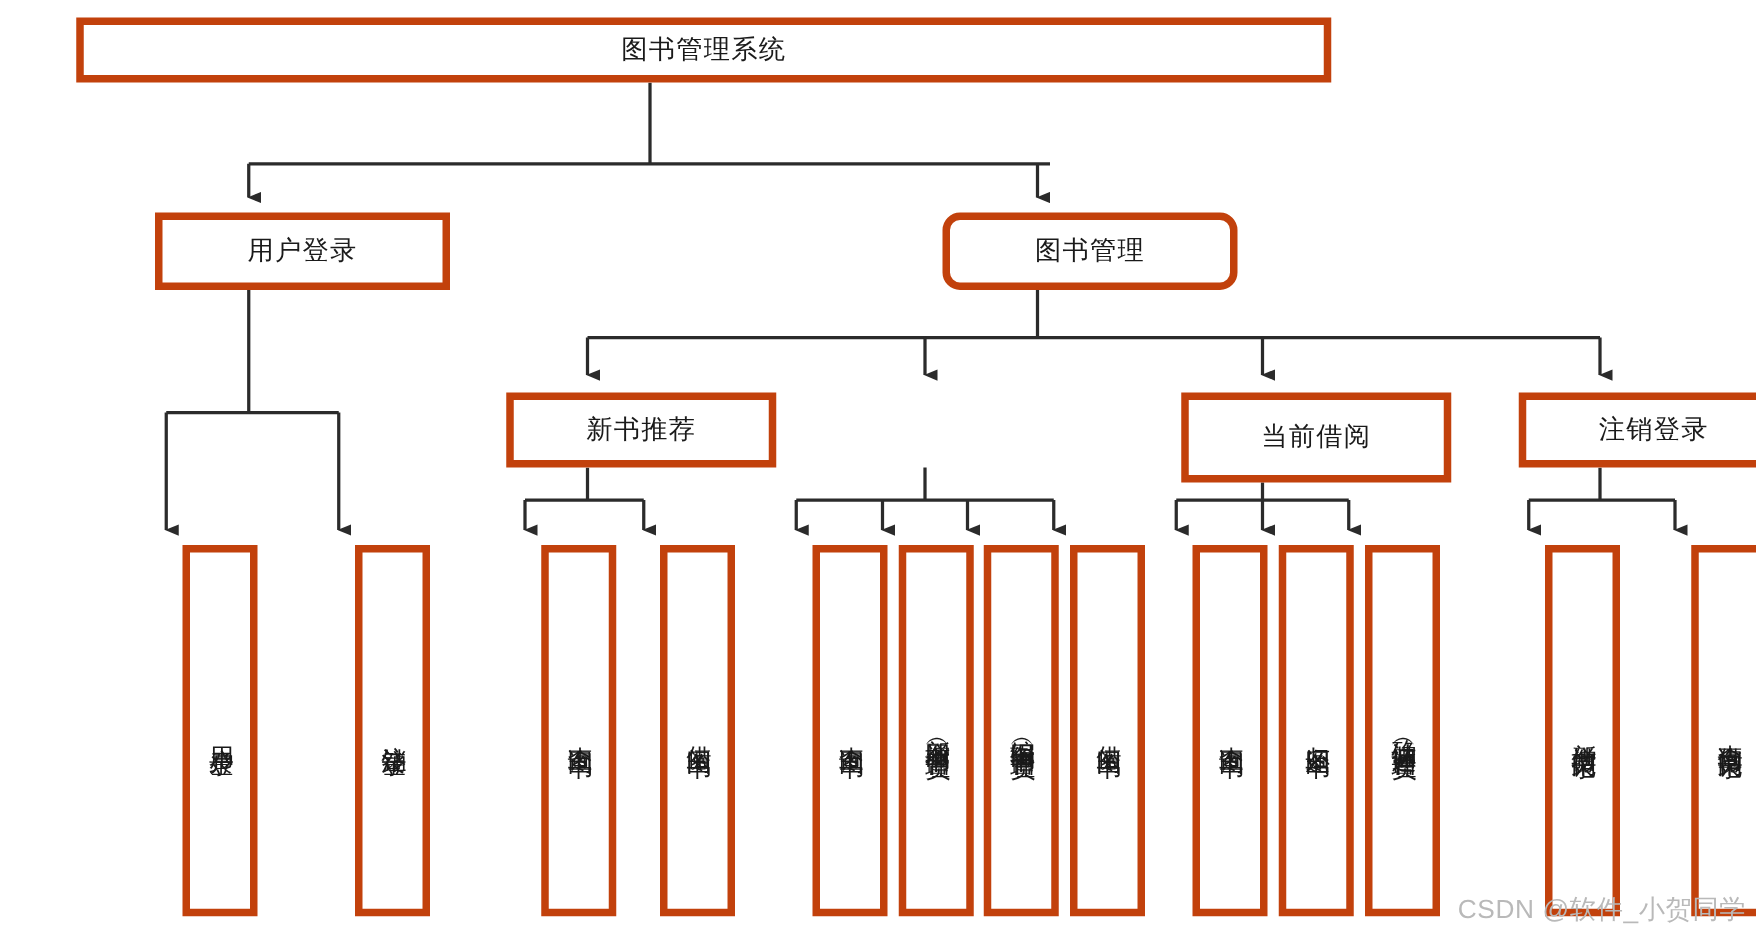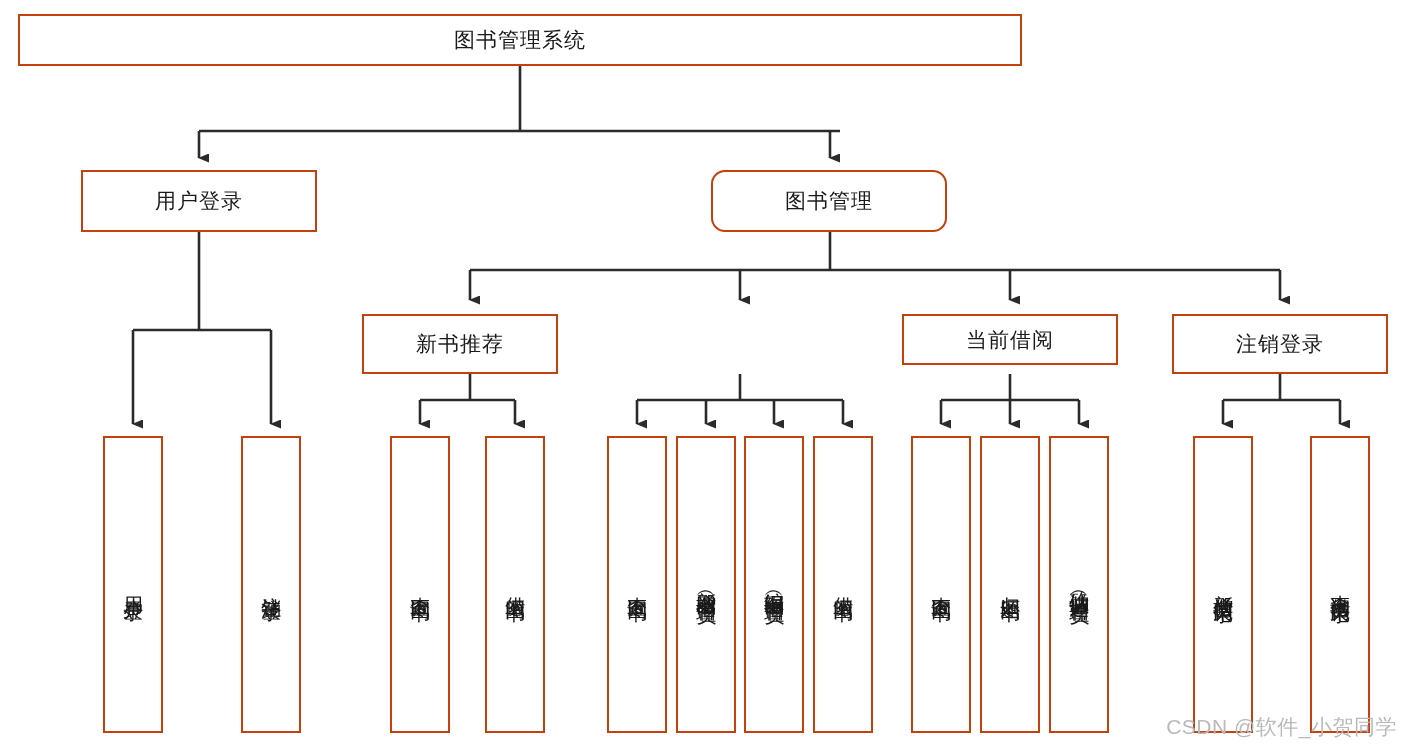--- a/index.html
+++ b/index.html
@@ -23,25 +23,26 @@
     left: 0;
     top: 0;
     width: 1405px;
     height: 747px;
     pointer-events: none;
   }
   .node {
     position: absolute;
     box-sizing: border-box;
     background: #ffffff;
-    border: 2px solid #c2410c;
+    border: 6px solid #c2410c;
     display: flex;
     align-items: center;
     justify-content: center;
     color: #1a1a1a;
+    margin-left: 43px;
   }
   .node.h {
     font-size: 21px;
     letter-spacing: 1px;
     line-height: 1.1;
   }
   .node.leaf {
     writing-mode: vertical-rl;
     text-orientation: upright;
     font-size: 20px;
@@ -127,24 +128,24 @@
     <span>图书管理系统</span>
   </div>
 
   <div class="node h" style="left:81px; top:170px; width:236px; height:62px;">
     <span>用户登录</span>
   </div>
   <div class="node h" style="left:711px; top:170px; width:236px; height:62px;border-radius:14px;">
     <span>图书管理</span>
   </div>
 
-  <div class="node h" style="left:362px; top:314px; width:196px; height:60px;">
+  <div class="node h" style="left:362px; top:314px; width:216px; height:60px;">
     <span>新书推荐</span>
   </div>
-  <div class="node h" style="left:902px; top:314px; width:216px; height:51px;">
+  <div class="node h" style="left:902px; top:314px; width:216px; height:72px;">
     <span>当前借阅</span>
   </div>
   <div class="node h" style="left:1172px; top:314px; width:216px; height:60px;">
     <span>注销登录</span>
   </div>
 
   <div class="node leaf" style="left:103px; top:436px; width:60px; height:297px;">
     <span class="vtext">用户登录</span>
   </div>
   <div class="node leaf" style="left:241px; top:436px; width:60px; height:297px;">

